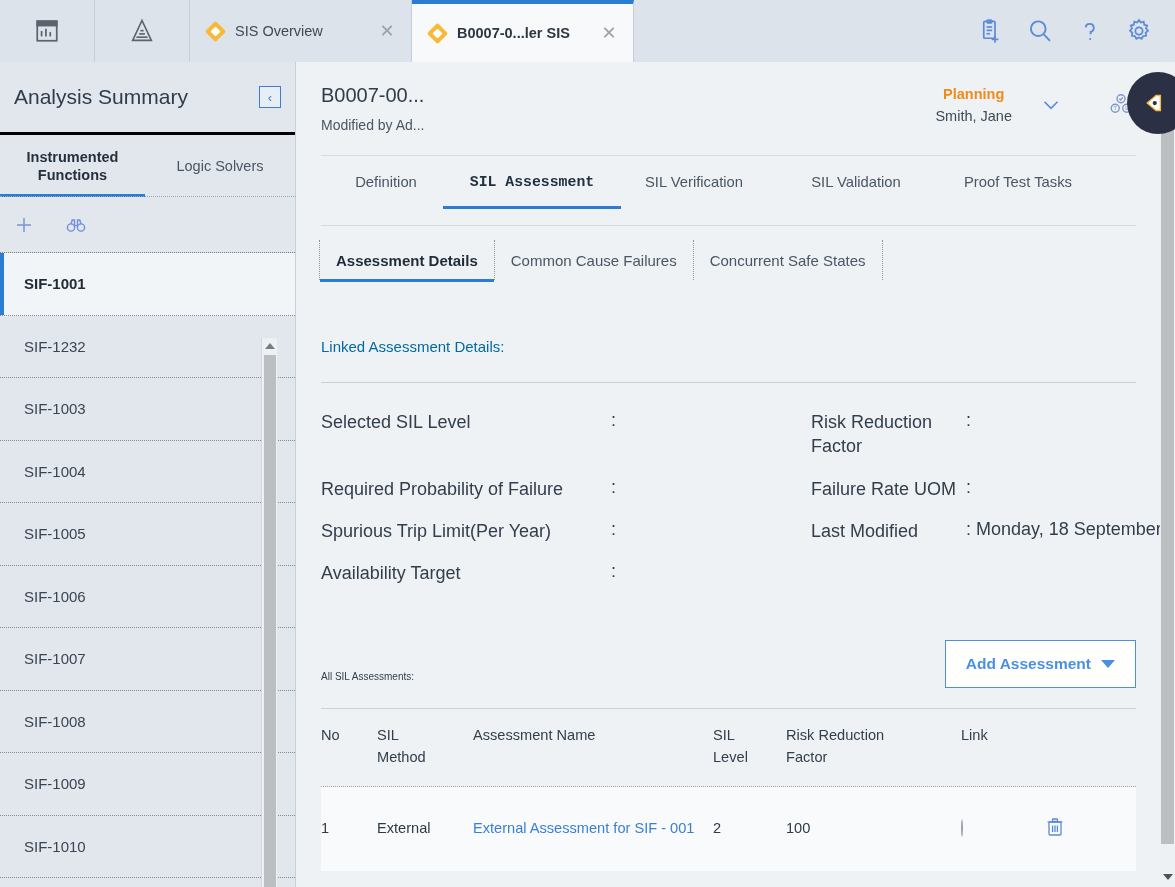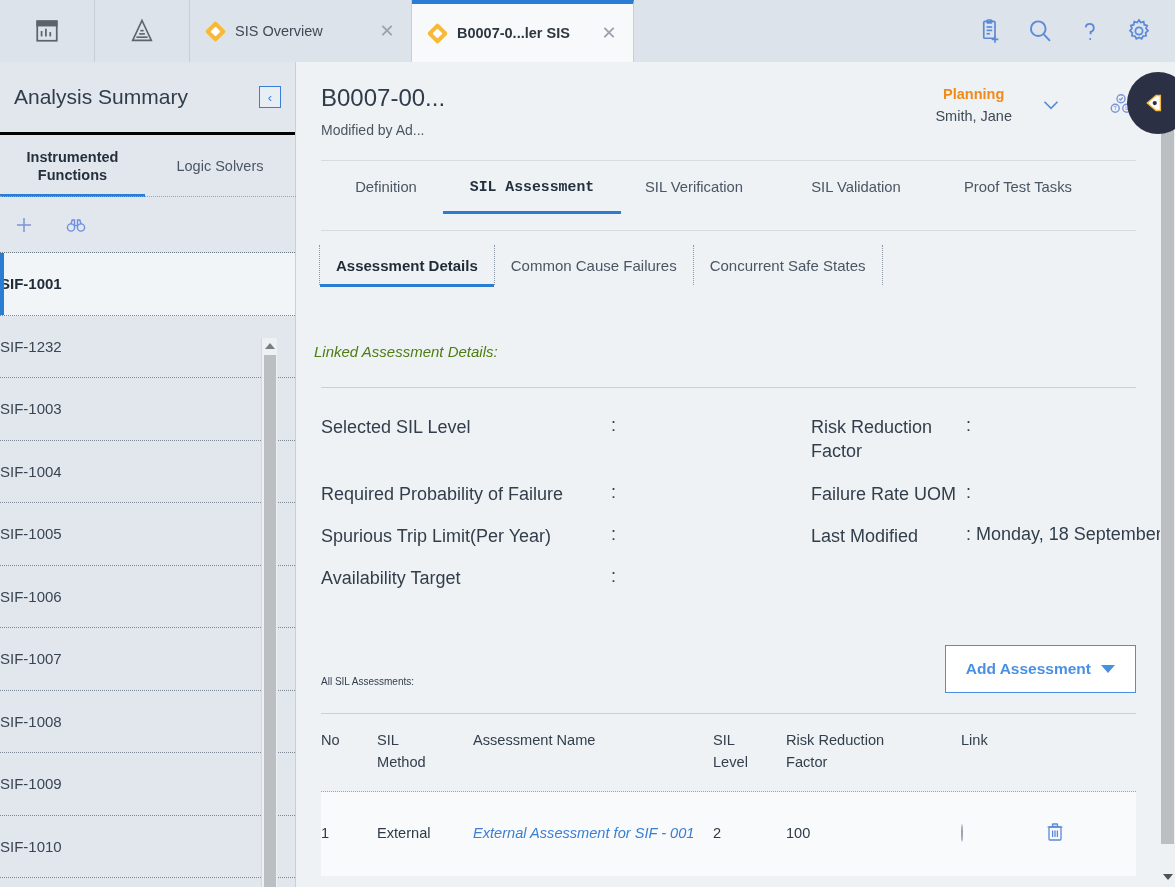--- a/index.html
+++ b/index.html
@@ -108,20 +108,21 @@
     border-bottom: 1px dotted #6e7b88;
   }
   .sb-toolbar .ic { cursor: pointer; display: flex; }
   .sif-list {
     position: relative;
     height: 634px; overflow: hidden;
     background: #e2e7ee;
   }
   .sif-item {
     height: 62.5px; display: flex; align-items: center;
+    padding-left: 24px;
     font-size: 15px; color: #3a4personally;
     color: #3a4552;
     border-bottom: 1px dotted #7d8894;
     cursor: pointer;
     position: relative;
   }
   .sif-item.active {
     background: #f2f5f8; font-weight: bold; color: #222c38;
   }
   .sif-item.active::before {
@@ -150,21 +151,21 @@
     position: absolute; top: 62px; left: 297px;
     width: 863px; height: 825px;
     background: #eef2f5;
     overflow: hidden;
   }
   .rec-header {
     padding: 22px 24px 0 24px;
     display: flex; align-items: flex-start;
   }
   .rec-title-wrap { flex: 1 1 auto; }
-  .rec-title { font-size: 24px; color: #2f3c4b; }
+  .rec-title { font-size: 20px; color: #2f3c4b; }
   .rec-sub { font-size: 14px; color: #4b5663; margin-top: 10px; }
   .rec-status { text-align: center; padding-top: 2px; }
   .rec-state { font-size: 14.5px; font-weight: bold; color: #f08b19; }
   .rec-user { font-size: 14.5px; color: #3f4a57; margin-top: 6px; }
   .chev-btn { margin: 8px 0 0 26px; cursor: pointer; }
   .team-btn { margin: 6px 0 0 42px; cursor: pointer; }
 
   .divider { height: 1px; background: #d5dbe1; margin: 22px 24px 0 24px; }
 
   .tabs-row { display: flex; padding: 0 24px; position: relative; }
@@ -187,22 +188,22 @@
     position: relative;
   }
   .subtab:last-child { border-right: 1px dotted #8b96a2; }
   .subtab.active { font-weight: bold; color: #1f2b37; }
   .subtab.active::after {
     content:""; position:absolute; left:0; right:0; bottom:-2px;
     height:3px; background:#2b7cd3;
   }
 
   .section-label {
-    padding: 0 17px; margin-top: 58px;
-    font-size: 15px; color: #4d7c0f; font-style: italic;
+    padding: 0 24px; margin-top: 58px;
+    font-size: 15px; color: #0369a1;
   }
   .hr2 { height:1px; background:#c9d0d8; margin: 27px 24px 0 24px; }
 
   .detail-grid {
     display: grid;
     grid-template-columns: 290px 200px 155px 1fr;
     padding: 0 24px; margin-top: 18px;
     row-gap: 0;
     font-size: 18px; color: #323e4b;
   }
@@ -237,21 +238,21 @@
   .thead div { line-height: 1.5; }
   .trow {
     display: grid;
     grid-template-columns: 56px 96px 240px 73px 175px 82px 60px;
     align-items: center;
     background: #f8fafb;
     font-size: 14.6px; color: #2e3a47;
     padding: 20px 0 22px 0;
     min-height: 84px;
   }
-  .trow .linkname { color: #3b7fd4; line-height: 1.85; cursor: pointer; font-style: italic; }
+  .trow .linkname { color: #3b7fd4; line-height: 1.85; cursor: pointer; }
   .radio-circle {
     width: 22px; height: 22px; border-radius: 50%;
     border: 1px solid #9aa4b0; background: #f8fafb; cursor: pointer;
   }
 
   
   .main-scroll {
     position: absolute; right: 0; top: 62px;
     width: 15px; height: 825px; background: #eef1f4;
   }

